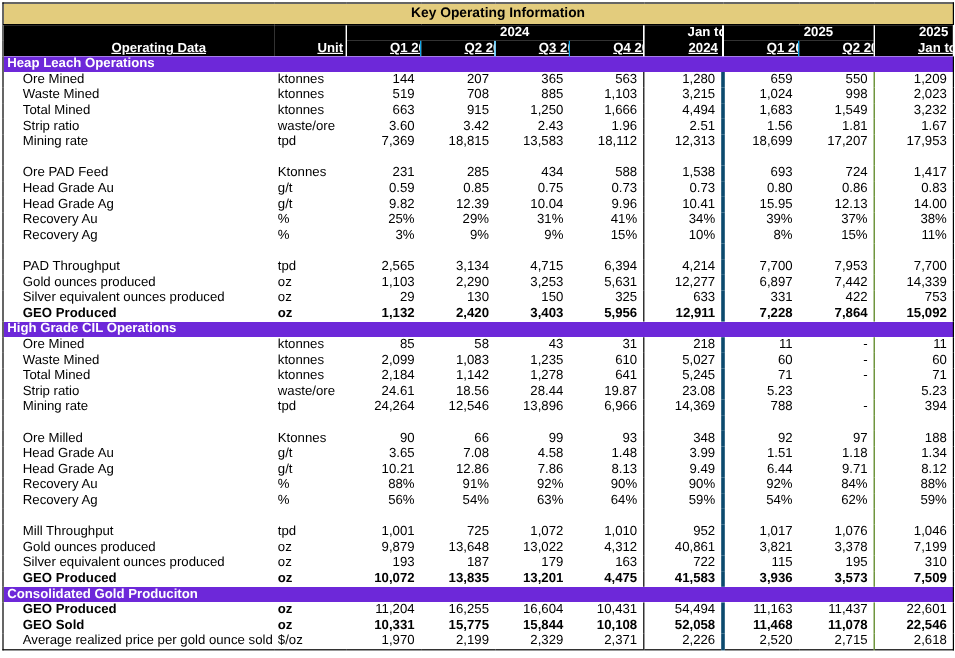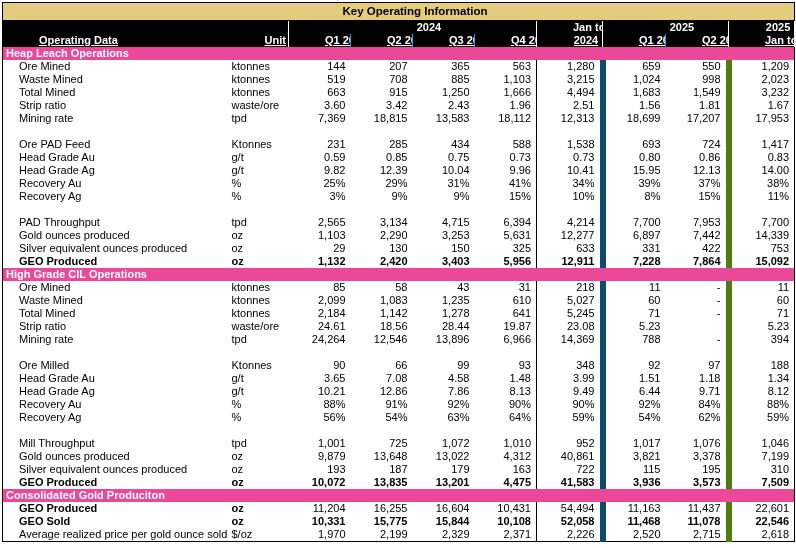--- a/index.html
+++ b/index.html
@@ -10,36 +10,36 @@
   th, td {
     font-size: 11px; line-height: 13px; height: 13px;
     padding: 0 3px; overflow: hidden; white-space: nowrap;
     font-weight: normal; color: #000;
   }
   .title-cell {
     background: #e3cc7d; color: #000; font-weight: bold; text-align: center;
     height: 18px; font-size: 11.5px; border-bottom: 1px solid #000;
   }
   thead th { background: #000; color: #fff; padding-left: 36px; }
-  .hcell { text-align: left; vertical-align: bottom; font-weight: bold; }
+  .hcell { text-align: center; vertical-align: bottom; font-weight: bold; }
   .hcell .u { text-decoration: underline; }
   .hcell-unit { border-right: 1px solid #fff; margin-left: 16px; }
   .hgroup { text-align: center; font-weight: bold; }
   .hq { text-align: center; font-weight: bold; text-decoration: underline; border-right: 1px solid #0ea5e9; }
   .hjan { text-align: center; font-weight: bold; vertical-align: middle;
           border-left: 1px solid #fff; border-right: 1px solid #fff; }
   .hjan .u { text-decoration: underline; }
   tbody .section-row td {
-    background: #ec4899; color: #fff; font-weight: bold; text-align: left; height: 13px;
+    background: #6d28d9; color: #fff; font-weight: bold; text-align: left; height: 13px;
   }
   .c-label { text-align: left; padding-left: 16px; }
   .c-unit  { text-align: left; margin-left: 28px; }
   .c-num   { text-align: right; padding-right: 5px; }
-  td.bcol { border-left: 1px solid #000; border-right: 6px solid #0c4a6e; text-align: right; }
-  td.bcol-l { border-left: 6px solid #4d7c0f; }
+  td.bcol { border-left: 1px solid #000; border-right: 3px solid #0c4a6e; text-align: right; }
+  td.bcol-l { border-left: 1px solid #4d7c0f; }
   tr.bold td { font-weight: bold; }
   tr.lbold td.c-label, tr.lbold td.c-unit { font-weight: bold; }
 </style>
 </head>
 <body>
 
 <div class="sheet">
   <table>
     <colgroup>
       <col style="width:226px">

